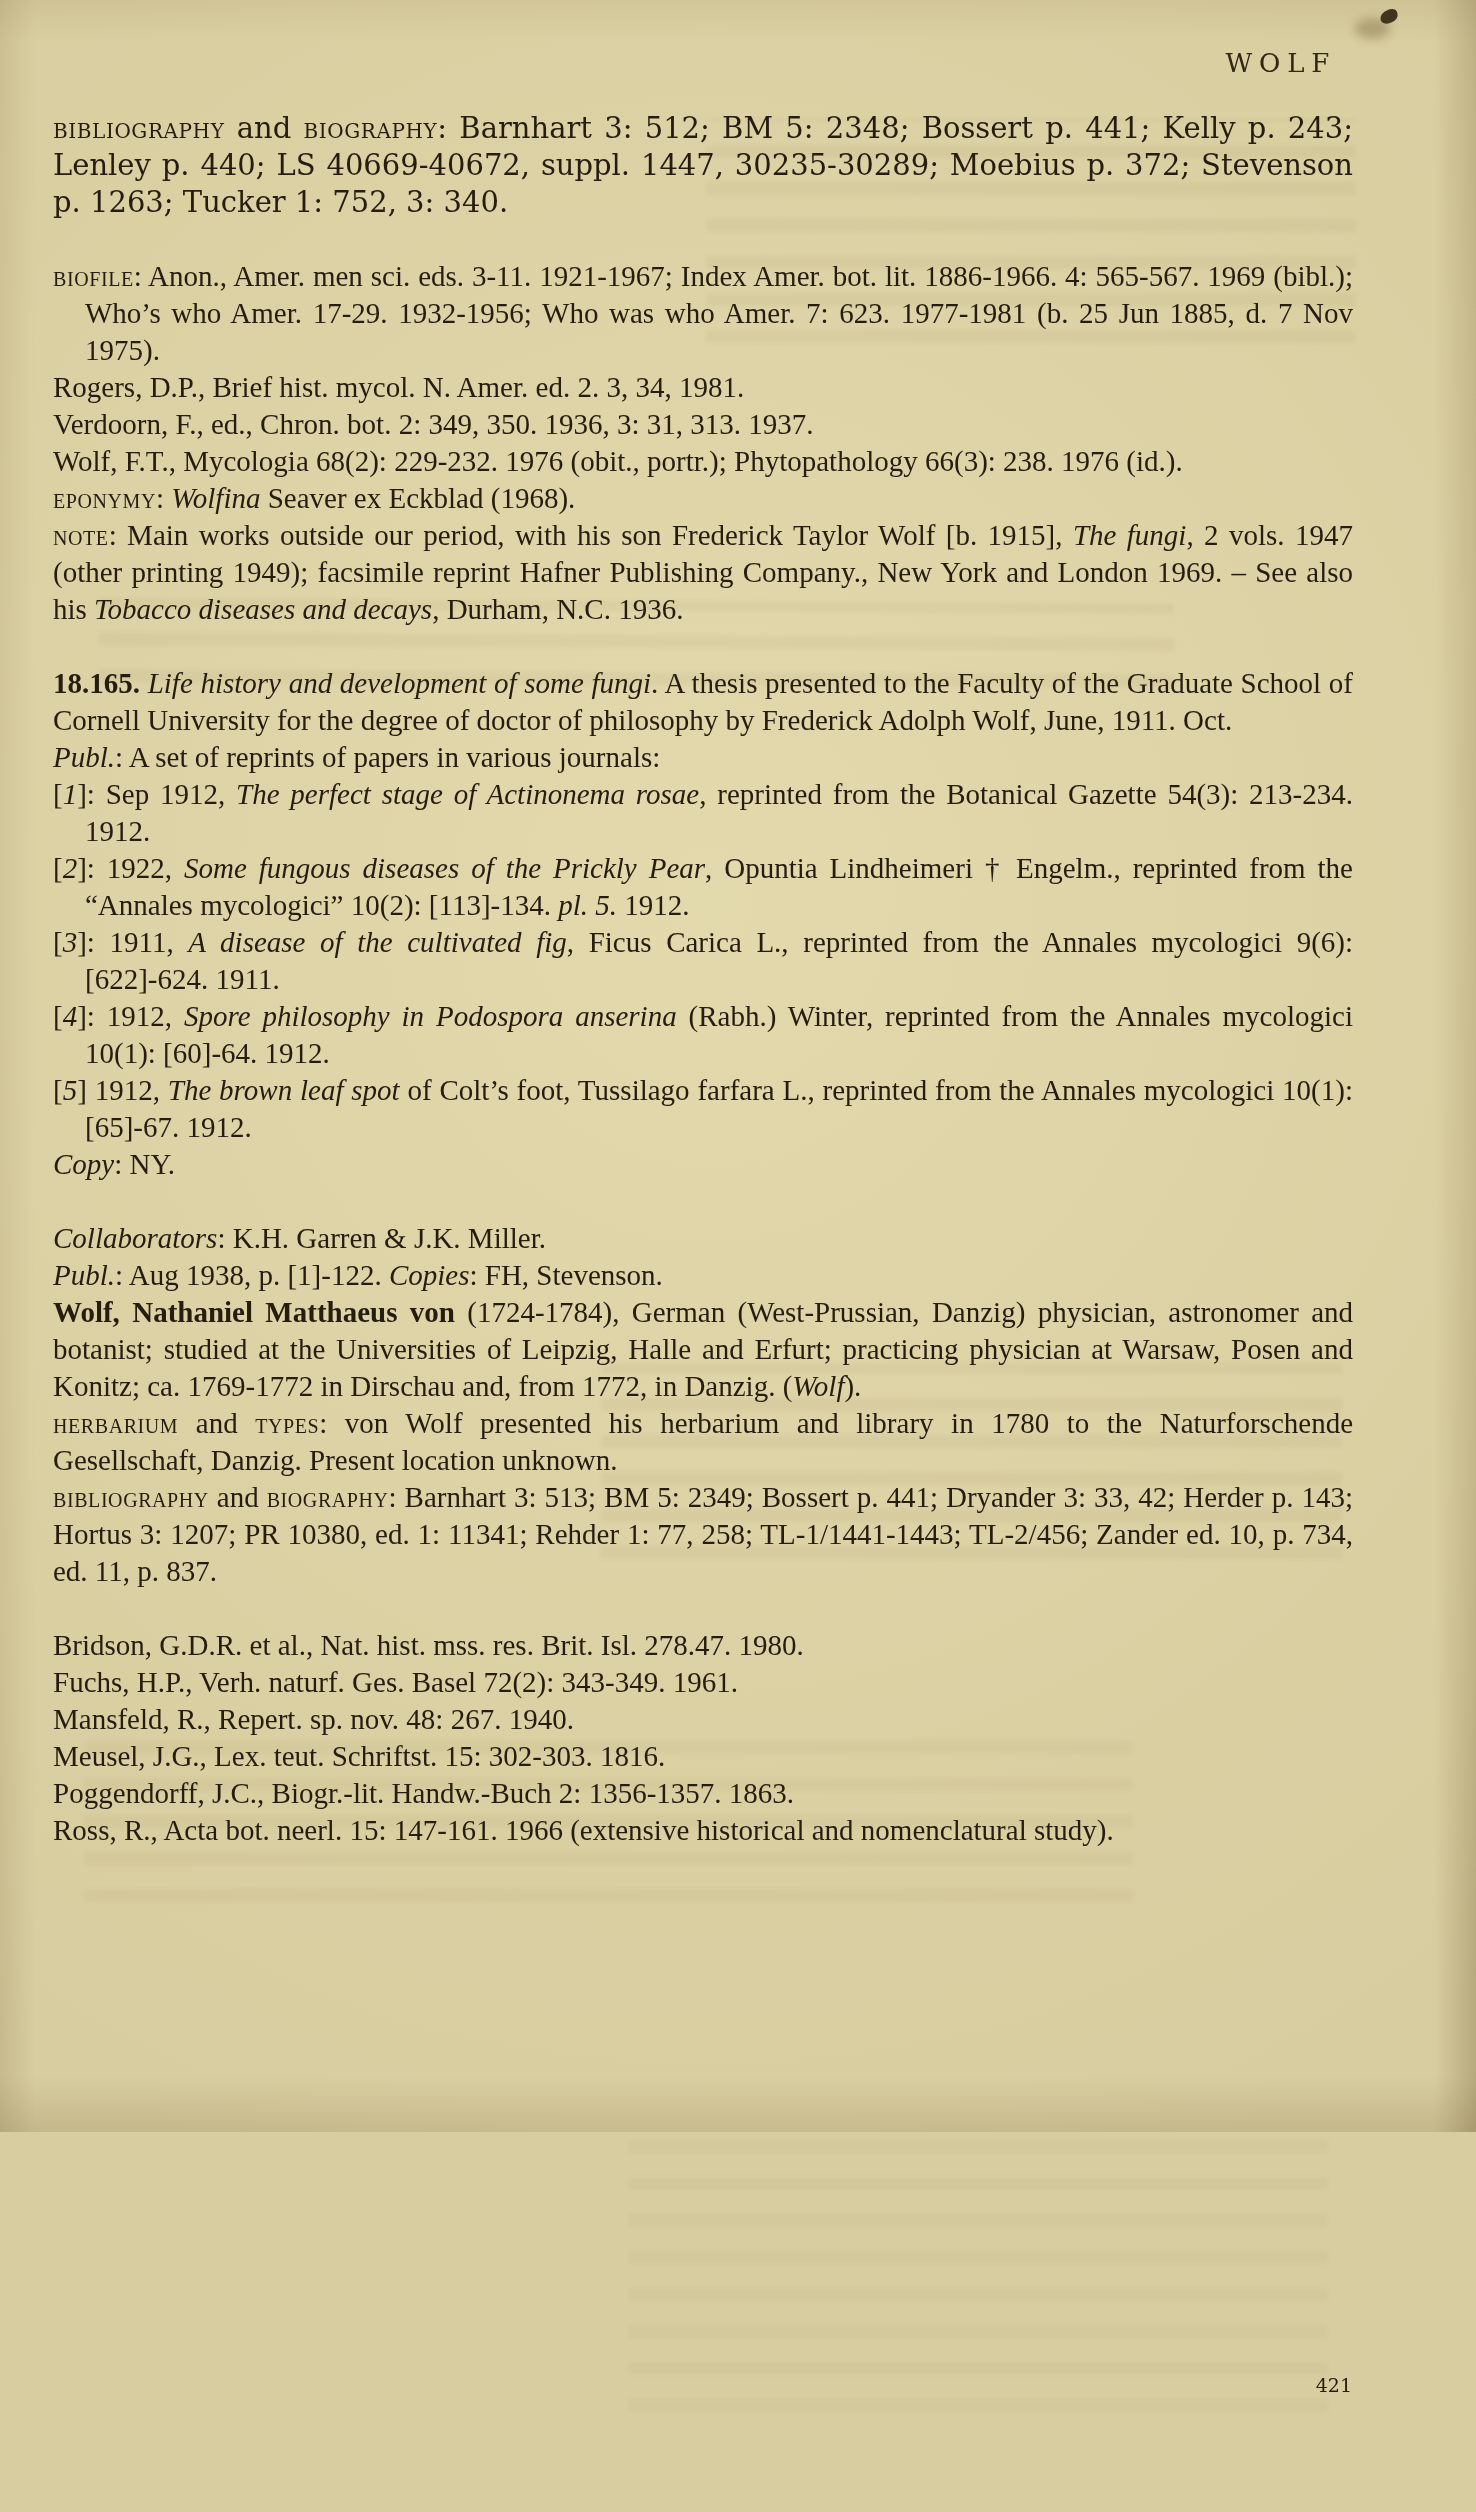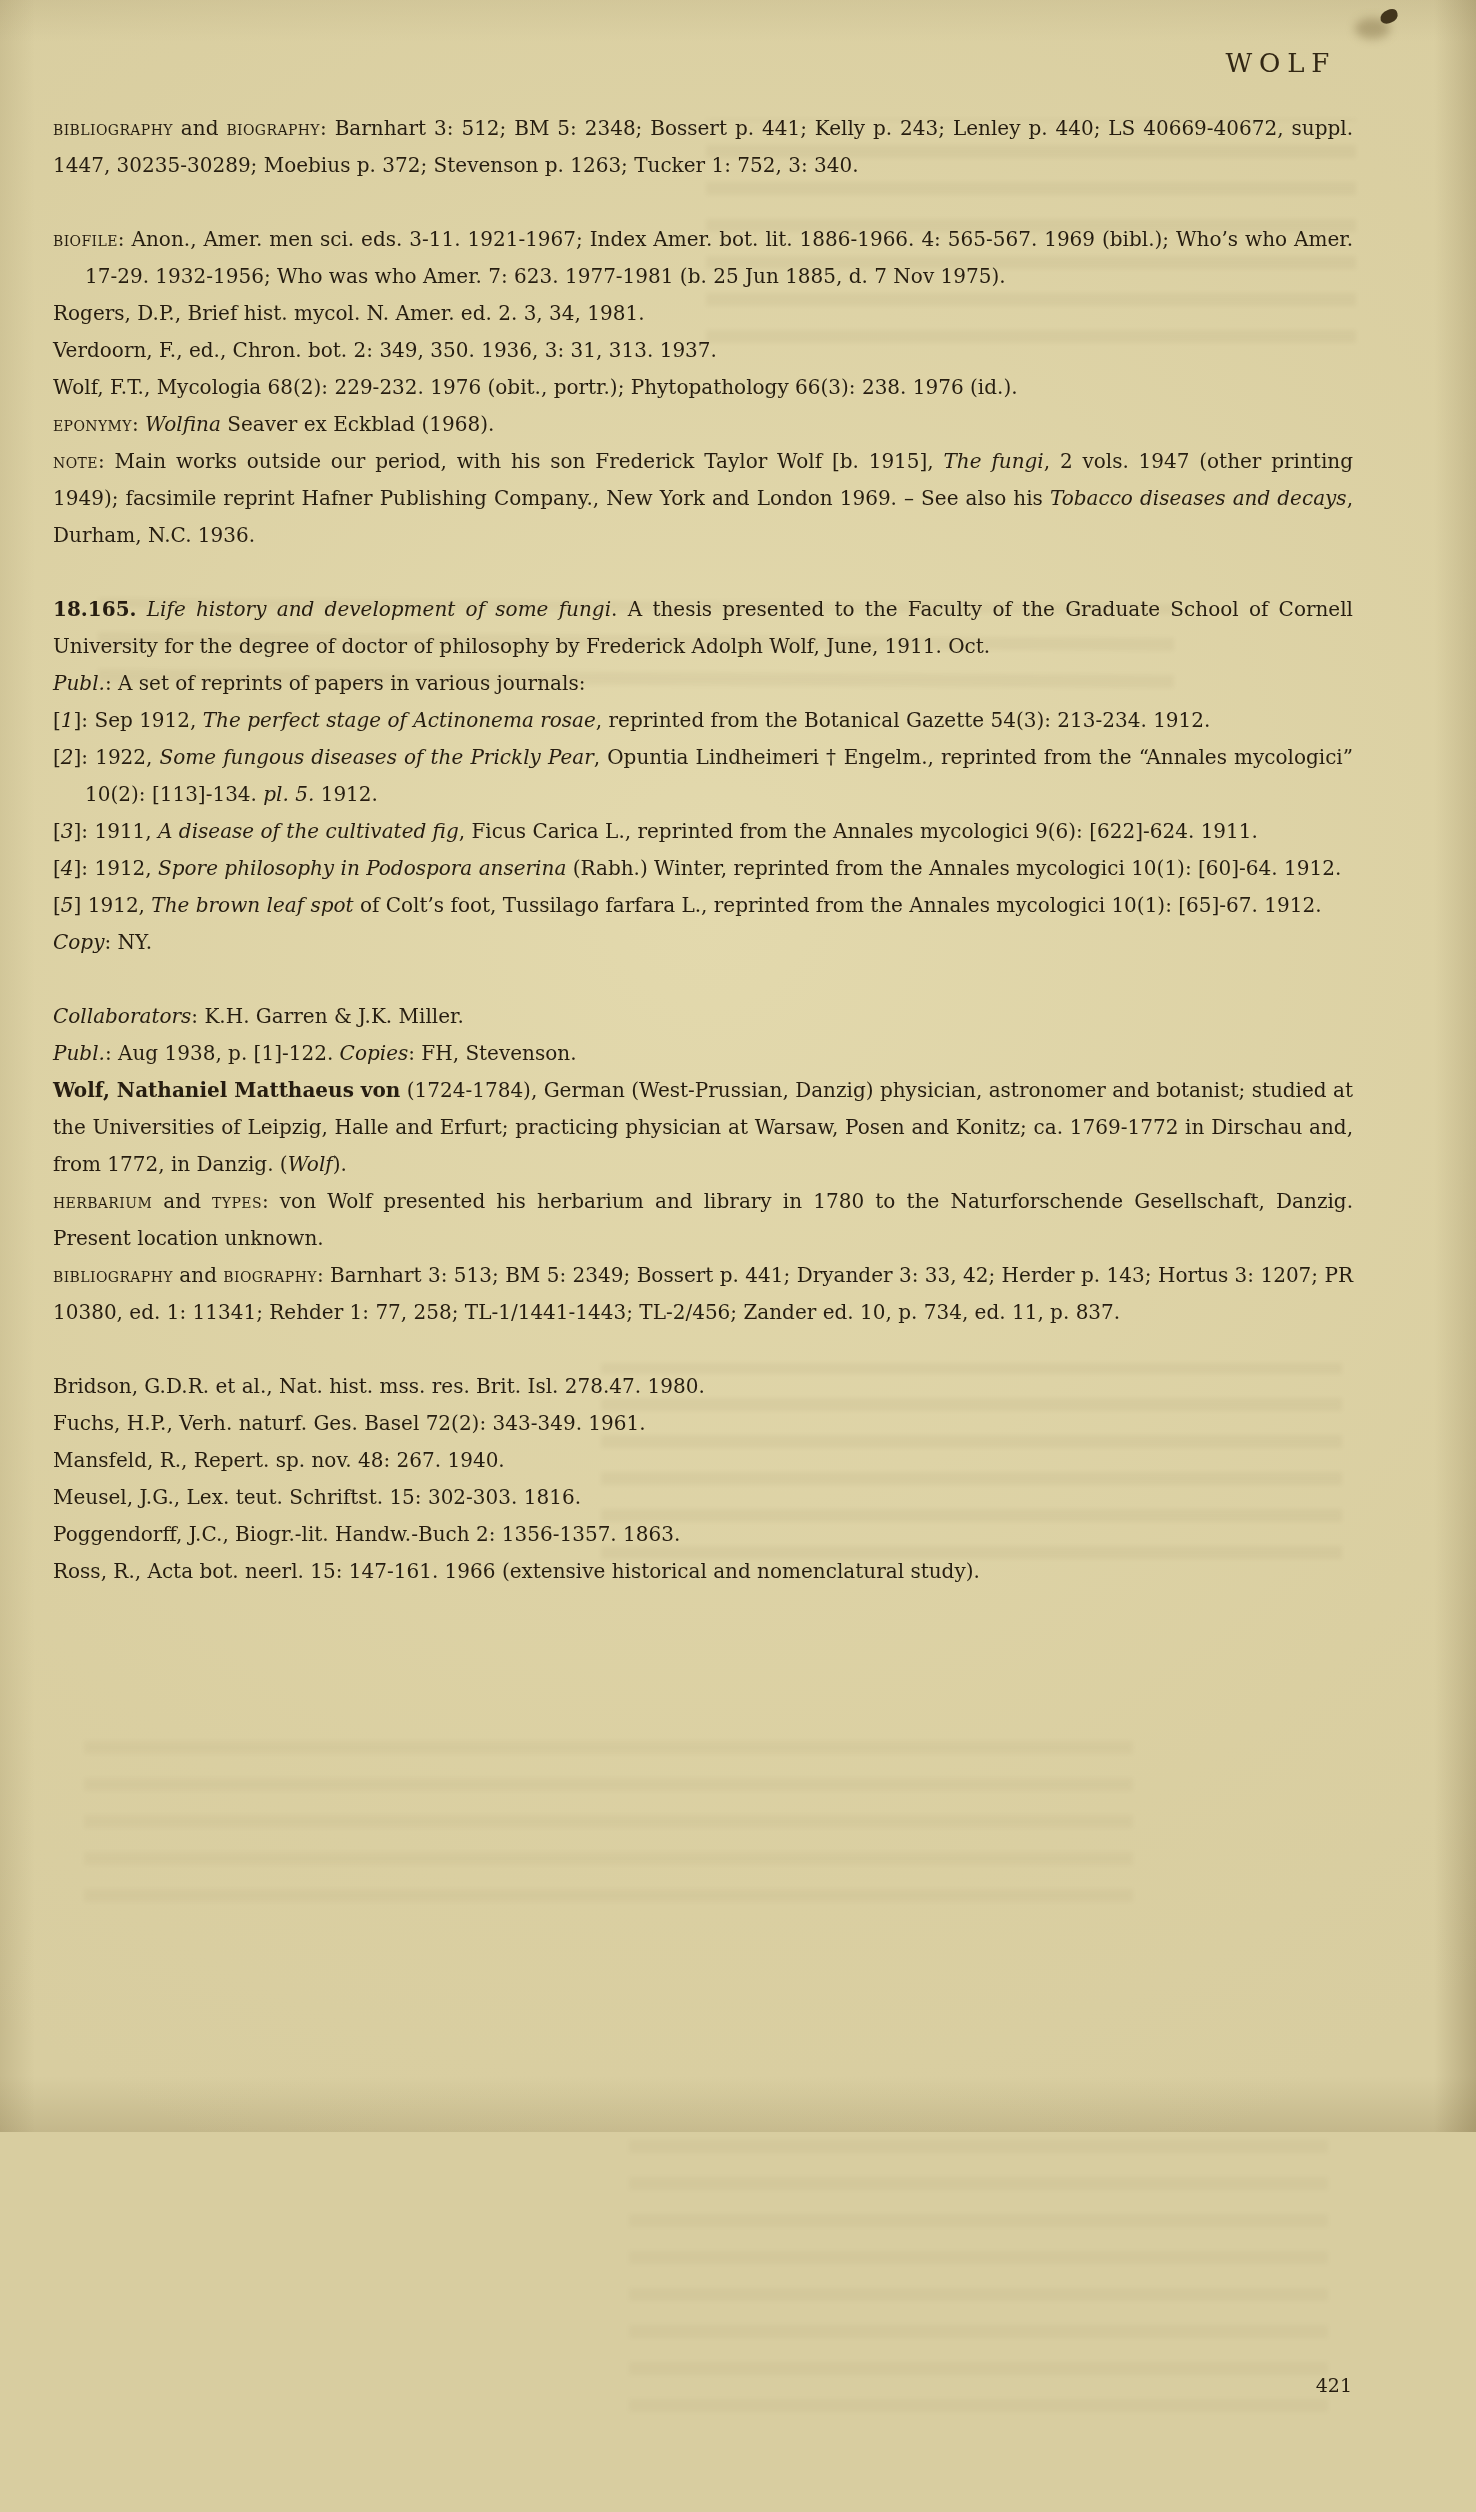--- a/index.html
+++ b/index.html
@@ -57,28 +57,28 @@
   .speck-smudge {
     position: absolute; left: 1355px; top: 18px;
     width: 35px; height: 21px;
     background: rgba(112,94,52,0.38);
     border-radius: 50%;
     filter: blur(4.9px);
   }
   .text-col {
     position: absolute;
     left: 53px; right: 123px; top: 110px;
-    font-size: 20px;
+    font-size: 29px;
     line-height: 37px;
     text-align: justify;
     hyphens: auto;
     -webkit-hyphens: auto;
   }
   .text-col p { margin: 0; }
-  .sect { margin-top: 37px; }
+  .sect { margin-top: 37px; font-family: Liberation Serif, serif; }
   .hang {
     padding-left: 32px;
     text-indent: -32px;
   }
   .r-sc { font-variant: small-caps; letter-spacing: 0.02em; }
   .r-i  { font-style: italic; margin-top: 27px; }
   .r-b  { font-weight: bold; }
   .page-number {
     position: absolute;
     right: 124px; top: 2374px;

